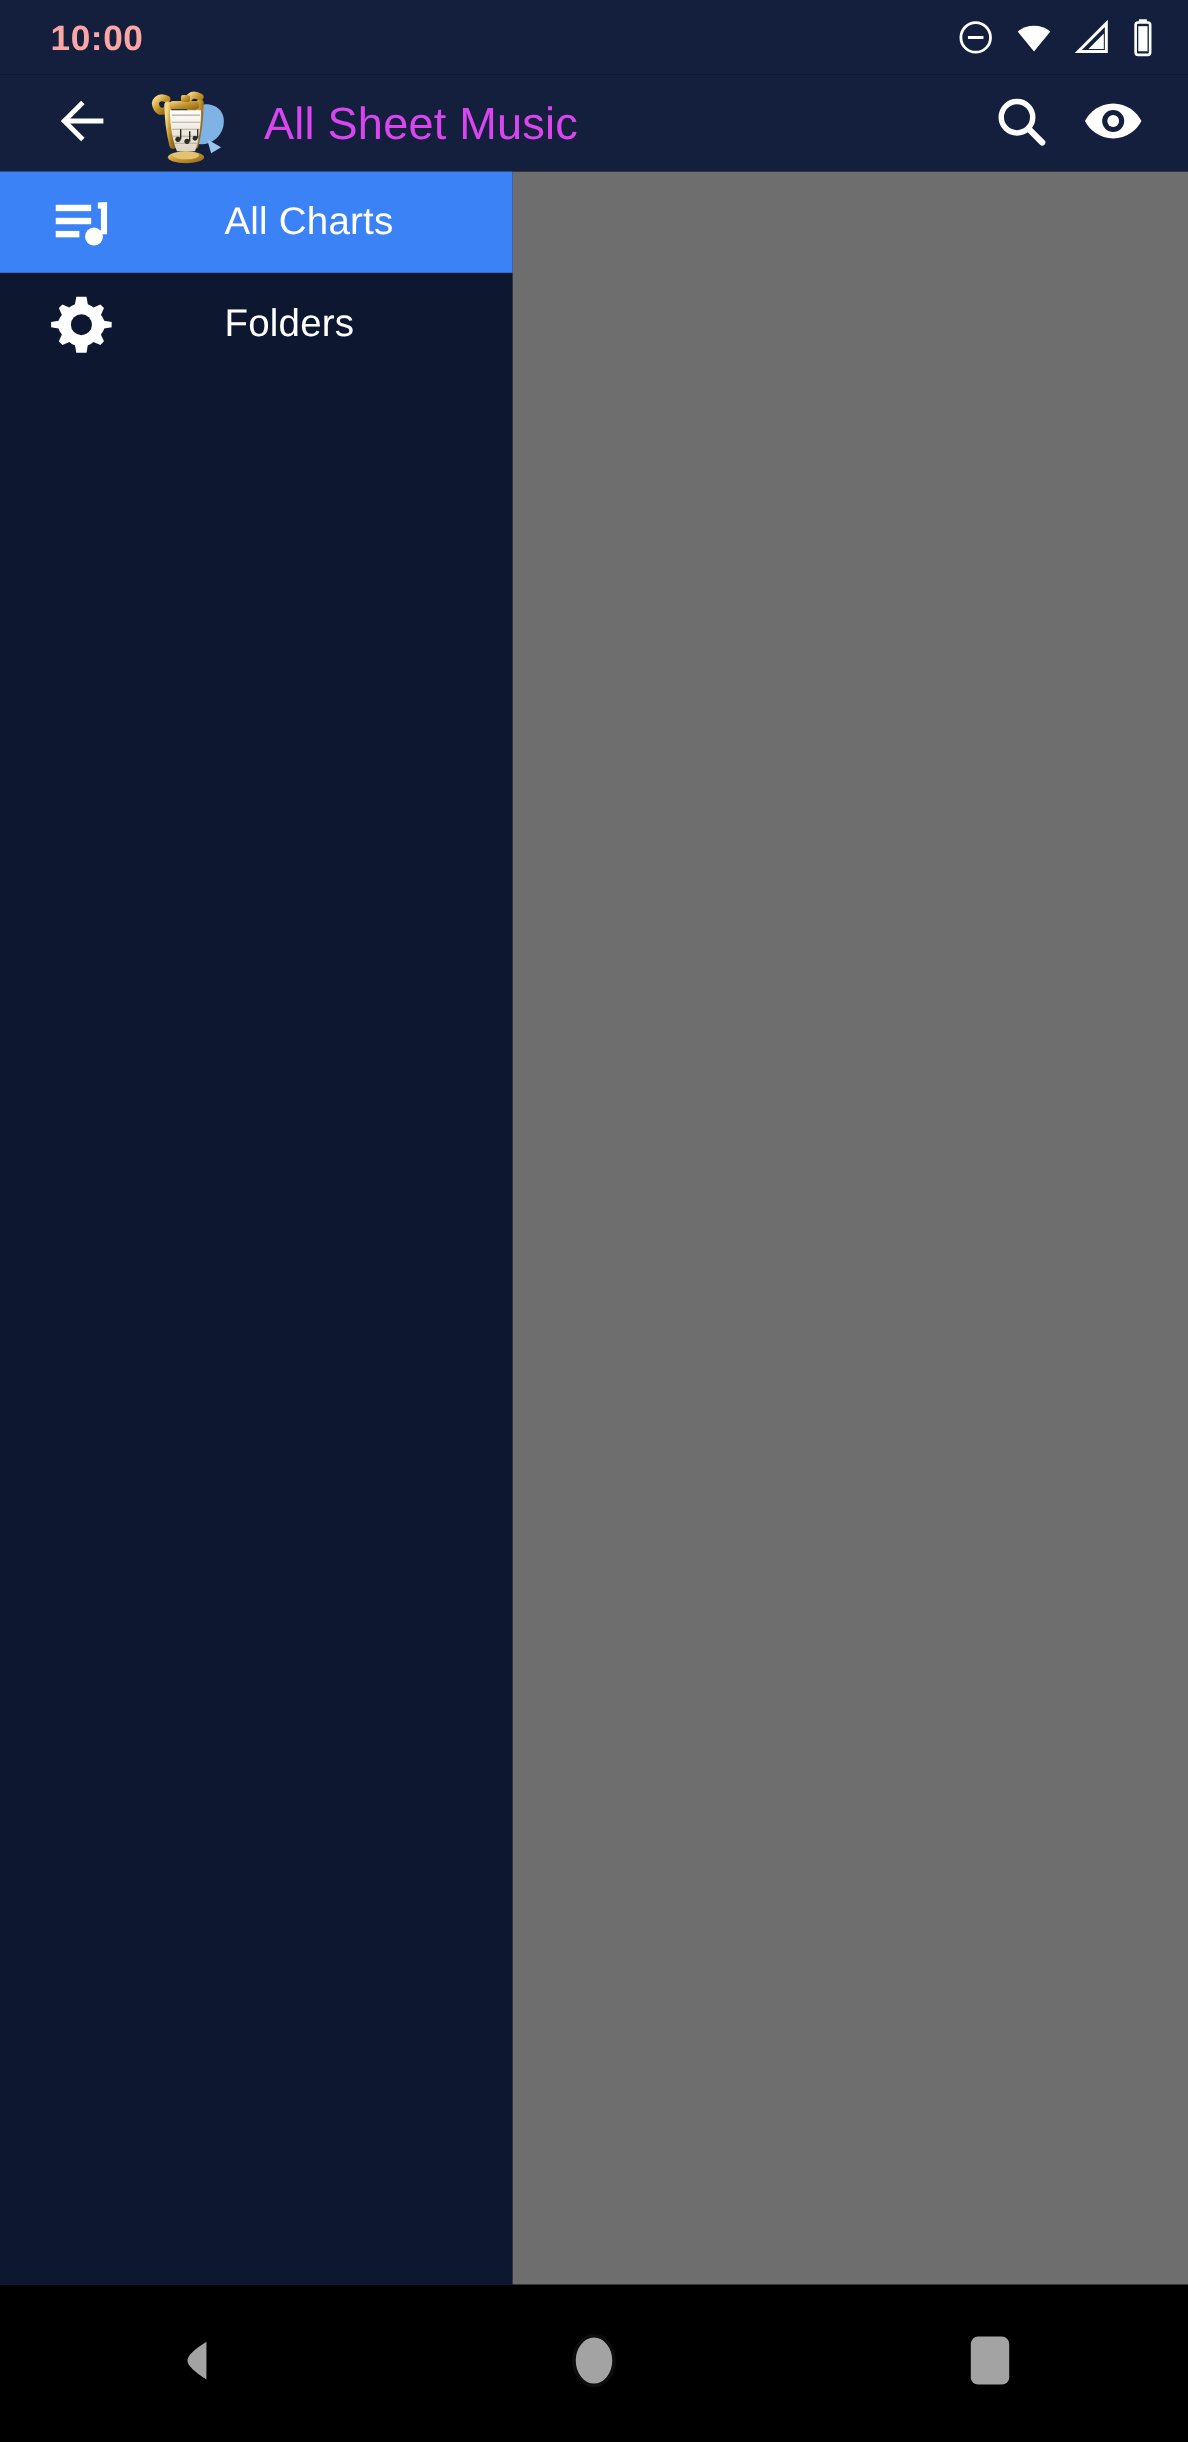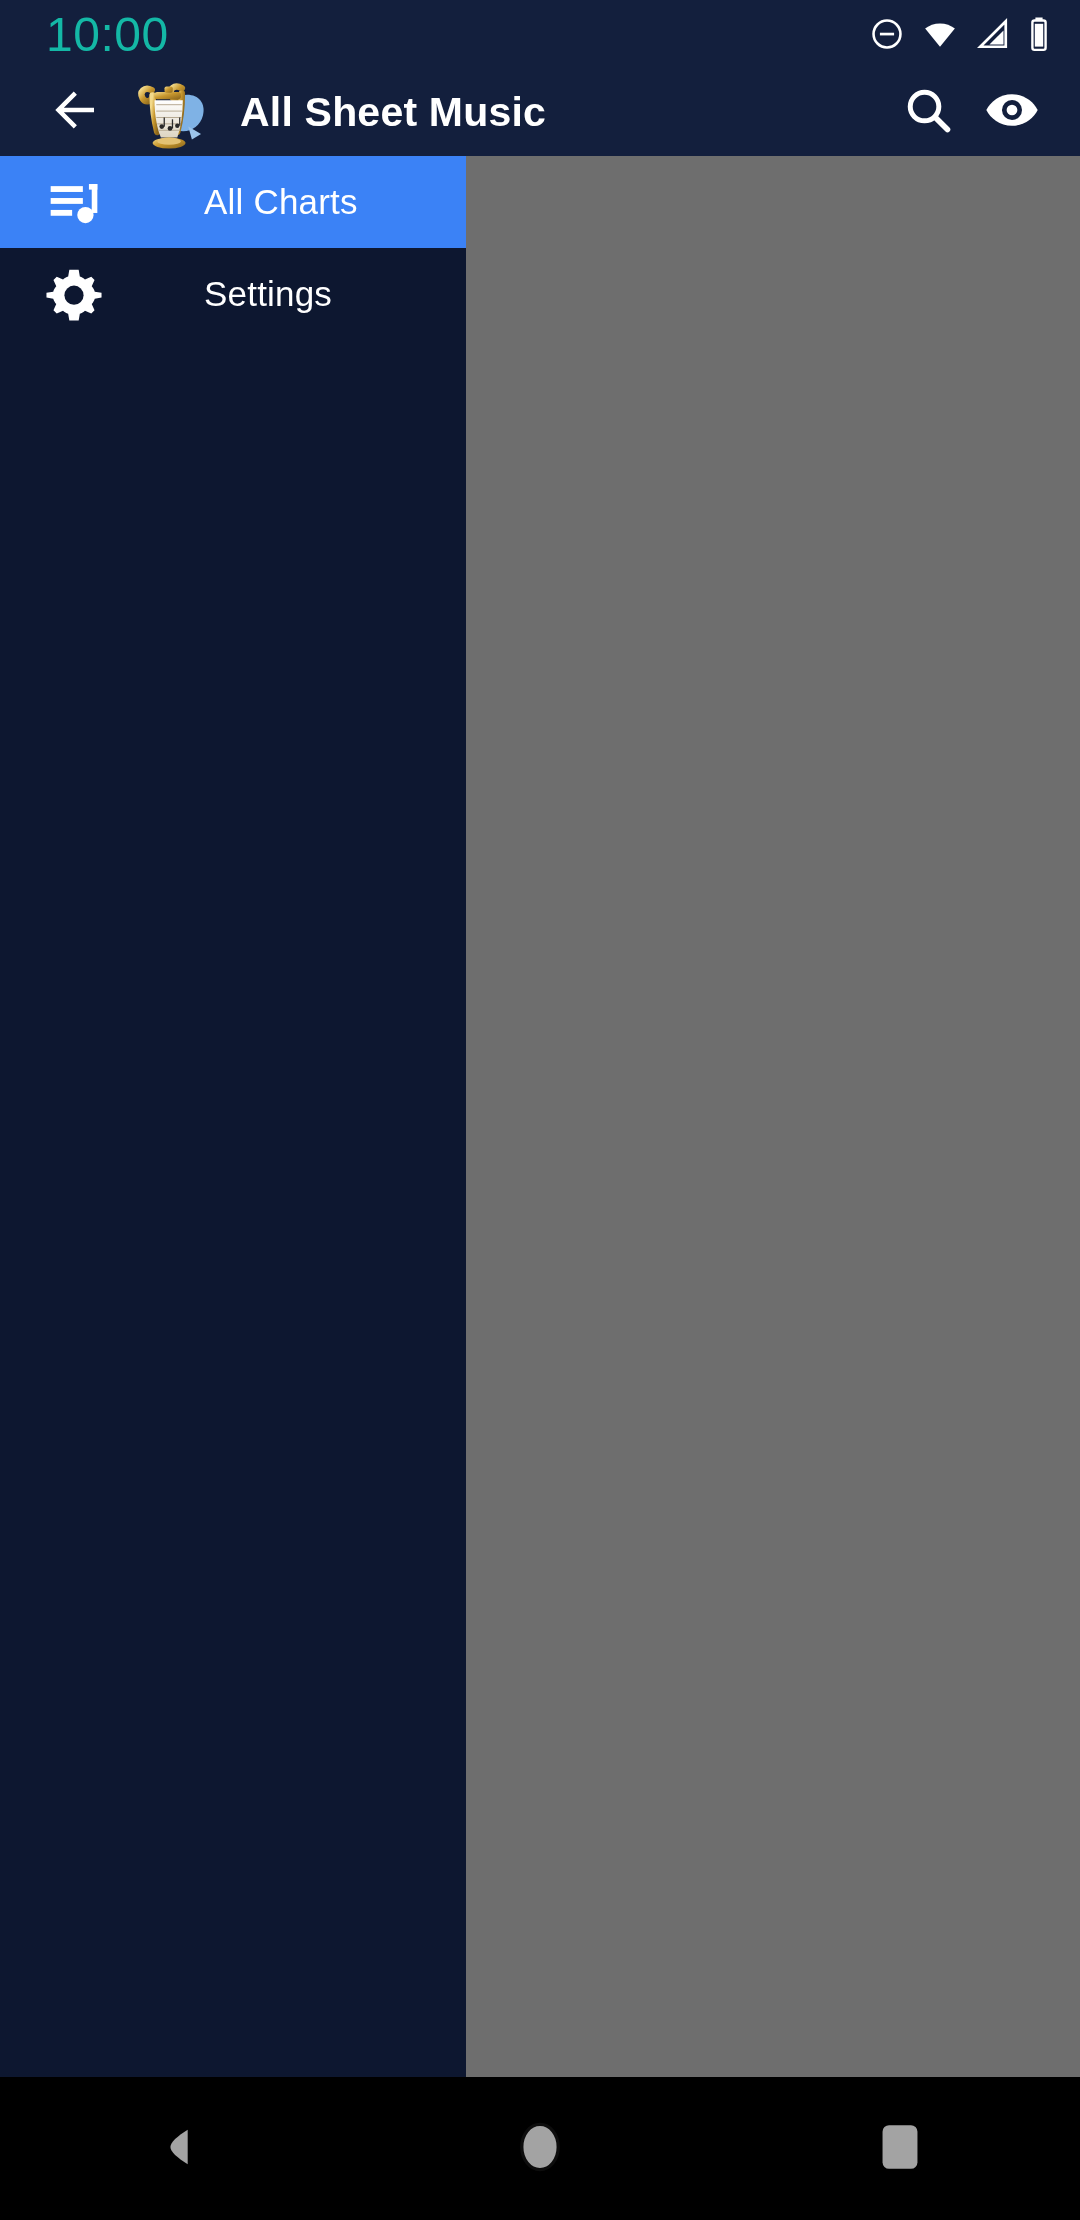--- a/index.html
+++ b/index.html
@@ -11,39 +11,39 @@
   }
   #screen { position:relative; width:1080px; height:2220px; }
 
   
   .status-bar {
     position:absolute; top:0; left:0; width:1080px; height:68px;
     background:#131f3d;
     display:flex; align-items:center; justify-content:space-between;
     padding:0 30px 0 46px;
   }
-  .status-time { color:#14b8a6; font-size:48px; letter-spacing:0.5px; }
+  .status-time { color:#fca5a5; font-size:32px; letter-spacing:0.5px;font-weight:bold; }
   .status-icons { display:flex; align-items:center; gap:18px; }
   .status-icons svg { display:block; }
 
   
   .app-bar {
     position:absolute; top:68px; left:0; width:1080px; height:88px;
     background:#131f3d;
     display:flex; align-items:center;
     padding:0 26px 0 34px;
   }
   .appbar-btn {
     width:84px; height:84px;
     display:flex; align-items:center; justify-content:center;
     flex:0 0 auto;
   }
   .app-logo { width:96px; height:84px; flex:0 0 auto; margin-left:4px; }
   .app-title {
-    color:#ffffff; font-size:41px; font-weight:700;
+    color:#d946ef; font-size:41px; font-weight:400;
     margin-left:22px; white-space:nowrap; flex:1 1 auto;
     letter-spacing:0.2px;
   }
 
   
   .content-area {
     position:absolute; top:156px; left:0; width:1080px; height:1921px;
     background:#6e6e6e;
   }
   .drawer {
@@ -214,21 +214,21 @@
 
 
 
       <div class="drawer-item">
         <div class="drawer-icon">
           <svg width="56" height="56" viewBox="0 0 24 24">
             <path d="M12 1.6 L14 1.6 L14.5 4.5 C15.3 4.8 16.1 5.2 16.7 5.8 L19.4 4.6 L20.8 6 L19.6 8.7 C20.2 9.4 20.6 10.1 20.9 11 L23.8 11.5 L23.8 13.5 L20.9 14 C20.6 14.9 20.2 15.6 19.6 16.3 L20.8 19 L19.4 20.4 L16.7 19.2 C16.1 19.8 15.3 20.2 14.5 20.5 L14 23.4 L12 23.4 L10 23.4 L9.5 20.5 C8.7 20.2 7.9 19.8 7.3 19.2 L4.6 20.4 L3.2 19 L4.4 16.3 C3.8 15.6 3.4 14.9 3.1 14 L0.2 13.5 L0.2 11.5 L3.1 11 C3.4 10.1 3.8 9.4 4.4 8.7 L3.2 6 L4.6 4.6 L7.3 5.8 C7.9 5.2 8.7 4.8 9.5 4.5 L10 1.6 Z" fill="#fff"></path>
             <circle cx="12" cy="12.5" r="4.1" fill="#0d1730"></circle>
           </svg>
         </div>
-        <div class="drawer-label">Settings</div>
+        <div class="drawer-label">Folders</div>
       </div>
 
 
     </div>
   </div>
 
   <div class="nav-bar">
     <div class="nav-btn">
       <span>
         <svg width="46" height="46" viewBox="0 0 24 24">

